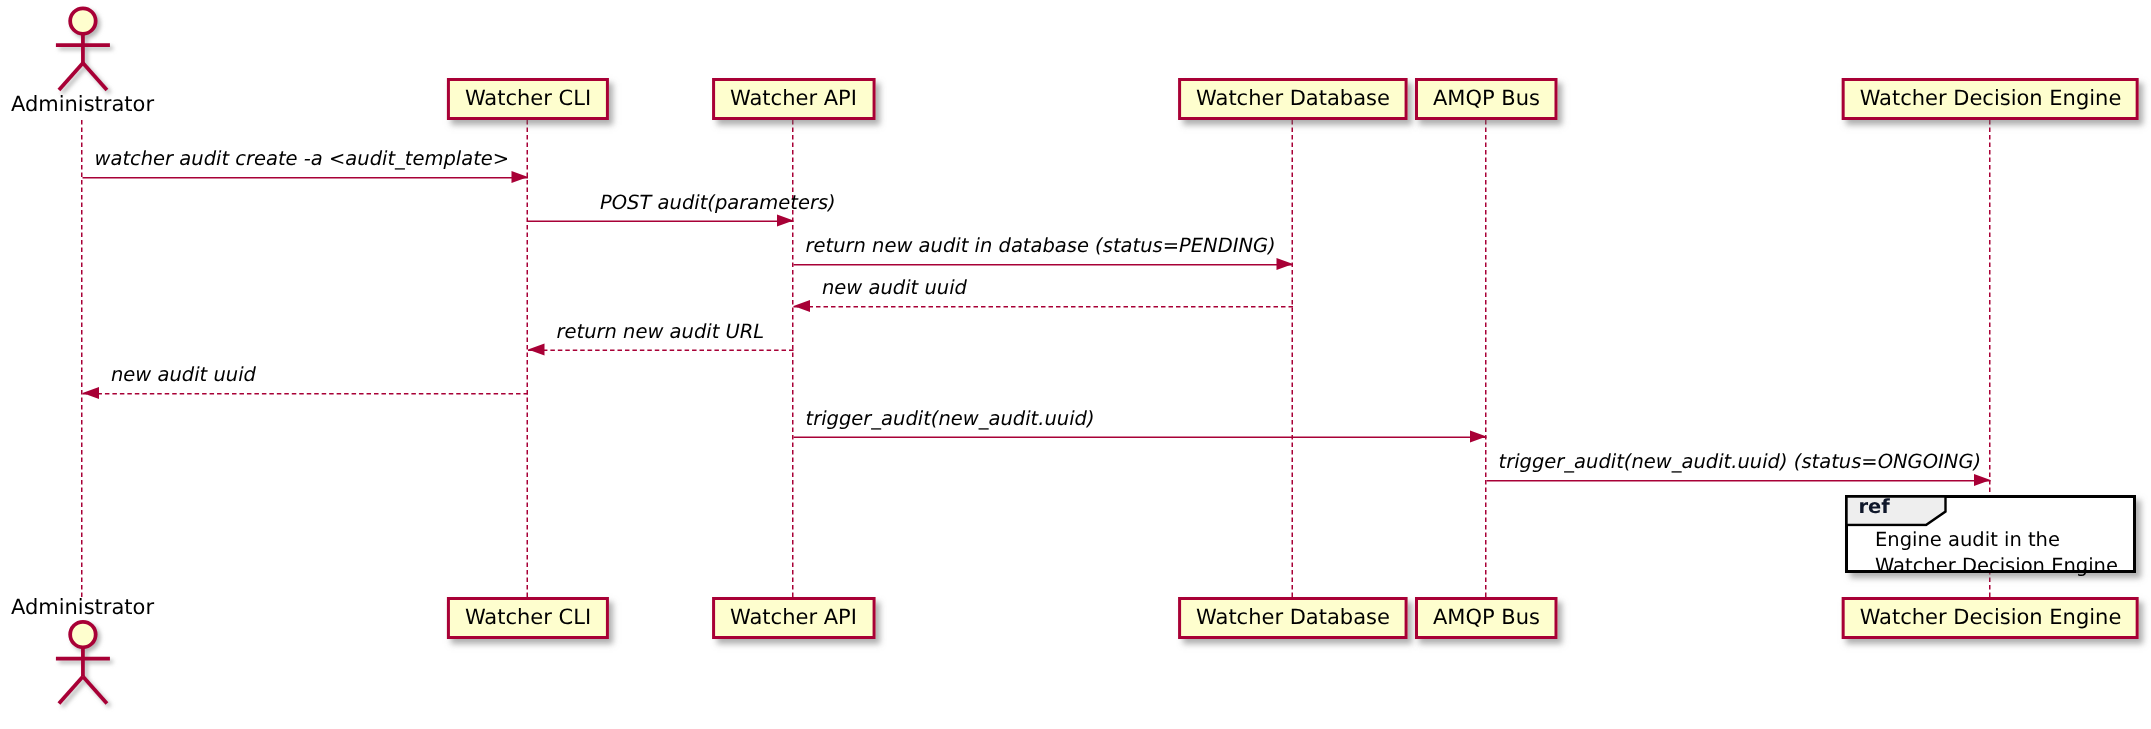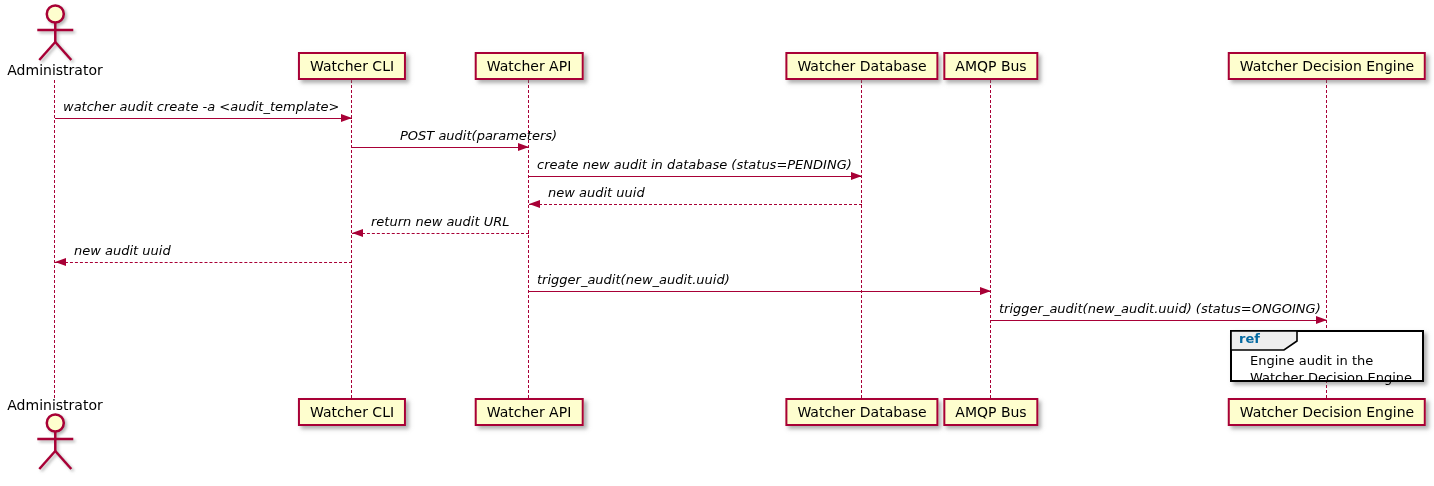--- a/index.html
+++ b/index.html
@@ -33,21 +33,21 @@
     border-top:4.5px solid transparent; border-bottom:4.5px solid transparent; }
   .arrowhead.right { border-left:11px solid var(--line,#A80036); }
   .arrowhead.left  { border-right:11px solid var(--line,#A80036); }
   .ref-box {
     position:absolute; background:var(--reffill,#FFFFFF);
     border:2px solid var(--refborder,#000000);
     box-shadow:3px 3px 4px rgba(110,110,110,0.55);
   }
   .ref-tag { position:absolute; top:-2px; left:-2px; width:68px; height:21px; }
   .ref-tag span {
-    position:absolute; left:9px; top:1px; font-weight:bold; font-size:13px; color:#0369a1;text-align:center;
+    position:absolute; left:9px; top:1px; font-weight:bold; font-size:13px; color:#0f172a;text-align:center;
   }
   .ref-body {
     position:absolute; left:18px; top:20px; font-size:13px; line-height:17px; color:#000;
     white-space:nowrap;
   }
 </style>
 </head>
 <body>
 
 <div class="canvas" style="--line: #A80036; --fill: #FEFECE; --refborder: #000000; --reffill: #FFFFFF;">
@@ -103,21 +103,21 @@
     </div>
   <div id="messages">
       <div class="msg-line" style="left: 55px; top: 118px; width: 297px;"></div>
       <div class="arrowhead right" style="top: 114px; left: 341px;"></div>
       <div class="msg-label" style="left: 63px; top: 99px;">watcher audit create -a &lt;audit_template&gt;</div>
       <div class="msg-line" style="left: 352px; top: 147px; width: 177px;"></div>
       <div class="arrowhead right" style="top: 143px; left: 518px;"></div>
       <div class="msg-label" style="left: 360px; top: 128px; margin-left: 40px;">POST audit(parameters)</div>
       <div class="msg-line" style="left: 529px; top: 176px; width: 333px;"></div>
       <div class="arrowhead right" style="top: 172px; left: 851px;"></div>
-      <div class="msg-label" style="left: 537px; top: 157px;">create new audit in database (status=PENDING)</div>
+      <div class="msg-label" style="left: 537px; top: 157px;">return new audit in database (status=PENDING)</div>
       <div class="msg-line dashed" style="left: 529px; top: 204px; width: 333px;"></div>
       <div class="arrowhead left" style="top: 200px; left: 529px;"></div>
       <div class="msg-label" style="left: 548px; top: 185px;">new audit uuid</div>
       <div class="msg-line dashed" style="left: 352px; top: 233px; width: 177px;"></div>
       <div class="arrowhead left" style="top: 229px; left: 352px;"></div>
       <div class="msg-label" style="left: 371px; top: 214px; text-align: right;">return new audit URL</div>
       <div class="msg-line dashed" style="left: 55px; top: 262px; width: 297px;"></div>
       <div class="arrowhead left" style="top: 258px; left: 55px;"></div>
       <div class="msg-label" style="left: 74px; top: 243px;">new audit uuid</div>
       <div class="msg-line" style="left: 529px; top: 291px; width: 462px;"></div>

